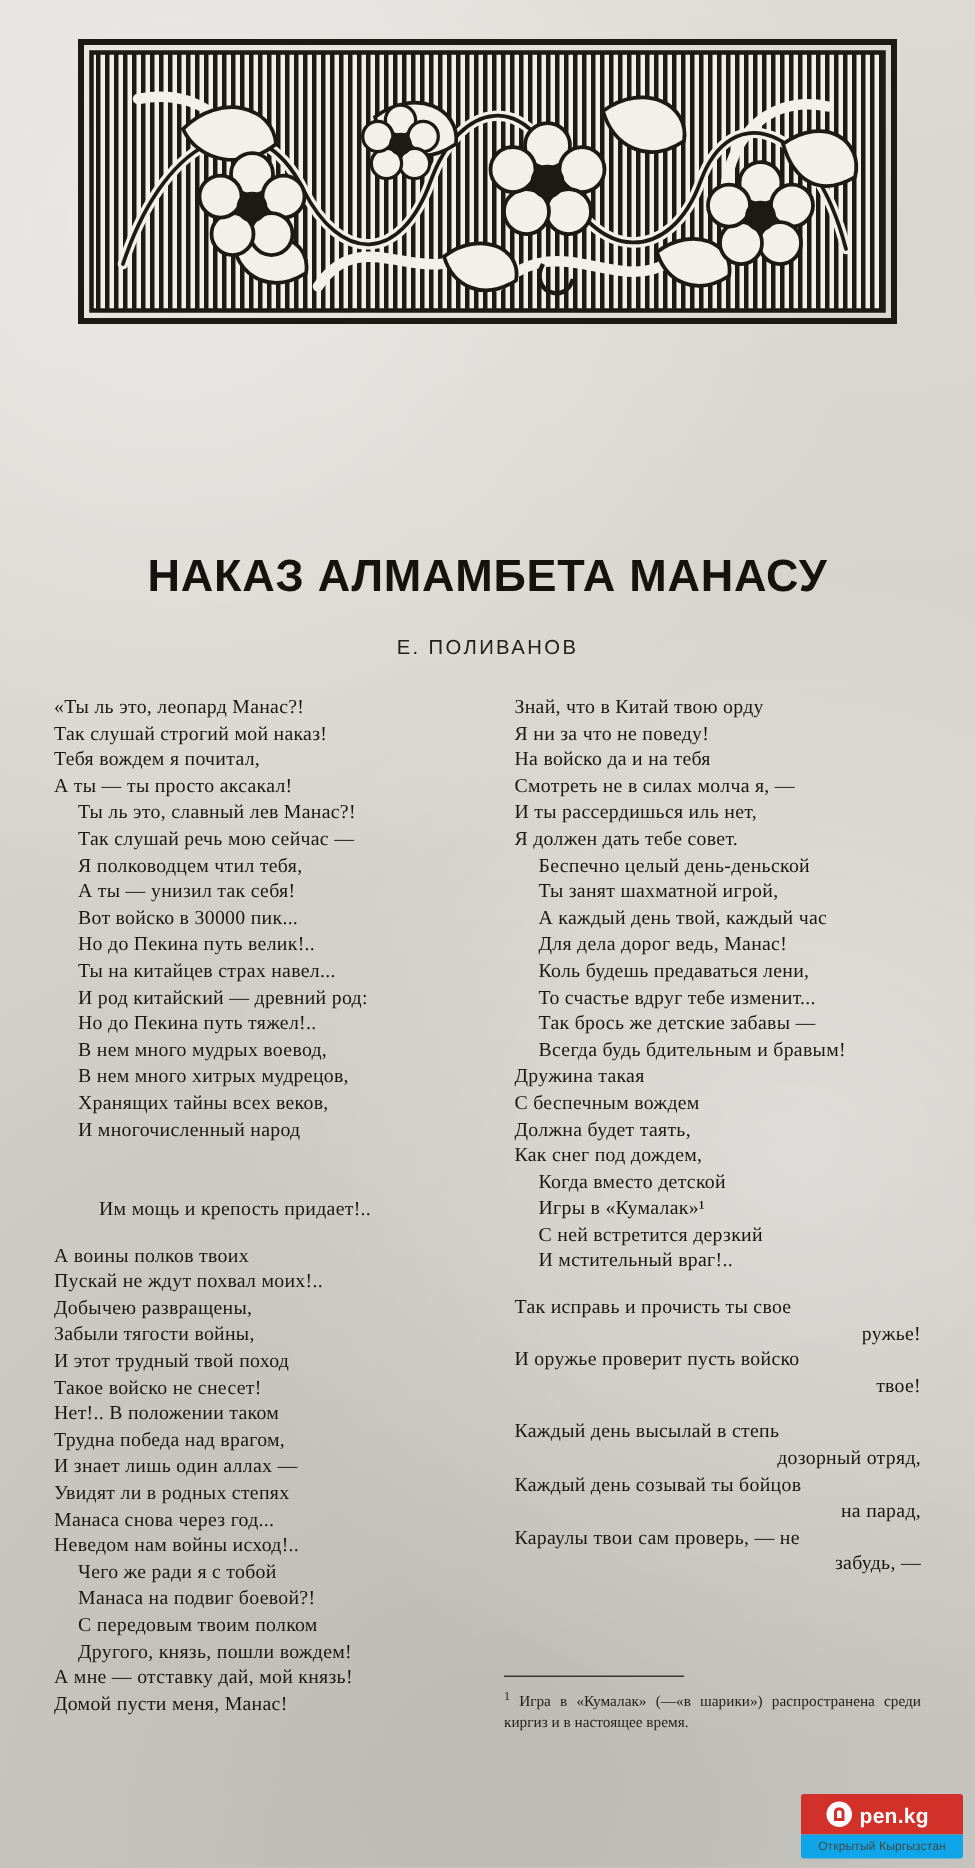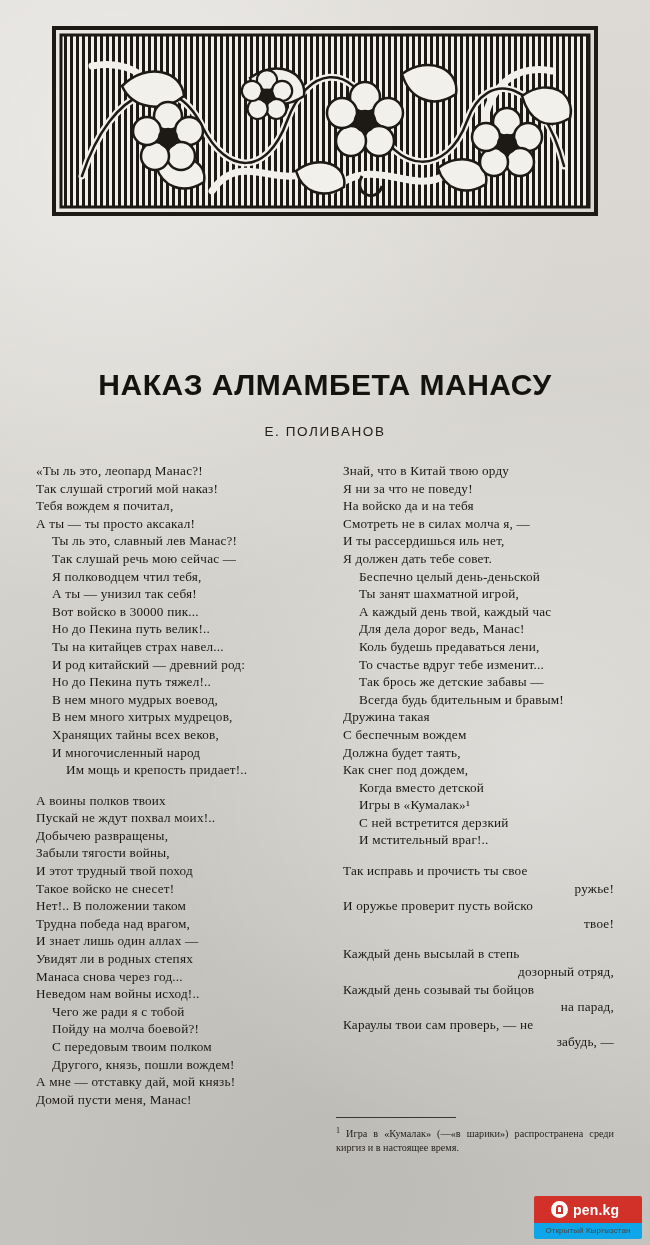--- a/index.html
+++ b/index.html
@@ -92,21 +92,21 @@
   .stanza:last-child { margin-bottom: 17px; }
   .ln {
     display: block;
     font-size: 13.2px;
     line-height: 17.6px;
     color: #1b1814;
     white-space: pre-wrap;
     letter-spacing: 0.2px;
   }
   .ind1 { padding-left: 16px; }
-  .ind2 { padding-left: 30px; }
+  .ind2 { padding-left: 30px; margin-top: 36px; }
   .rt   { text-align: right; }
 
   
   .footnote {
     position: absolute;
     left: 336px;
     top: 1117px;
     width: 278px;
   }
   .footnote-rule {
@@ -305,21 +305,21 @@
           <span class="ln">Забыли тягости войны,</span>
           <span class="ln">И этот трудный твой поход</span>
           <span class="ln">Такое войско не снесет!</span>
           <span class="ln">Нет!.. В положении таком</span>
           <span class="ln">Трудна победа над врагом,</span>
           <span class="ln">И знает лишь один аллах —</span>
           <span class="ln">Увидят ли в родных степях</span>
           <span class="ln">Манаса снова через год...</span>
           <span class="ln">Неведом нам войны исход!..</span>
           <span class="ln ind1">Чего же ради я с тобой</span>
-          <span class="ln ind1">Пойду на молча боевой?!</span>
+          <span class="ln ind1">Манаса на подвиг боевой?!</span>
           <span class="ln ind1">С передовым твоим полком</span>
           <span class="ln ind1">Другого, князь, пошли вождем!</span>
           <span class="ln">А мне — отставку дай, мой князь!</span>
           <span class="ln">Домой пусти меня, Манас!</span>
         </div>
 
       </div>
 
       <div class="col">
 

